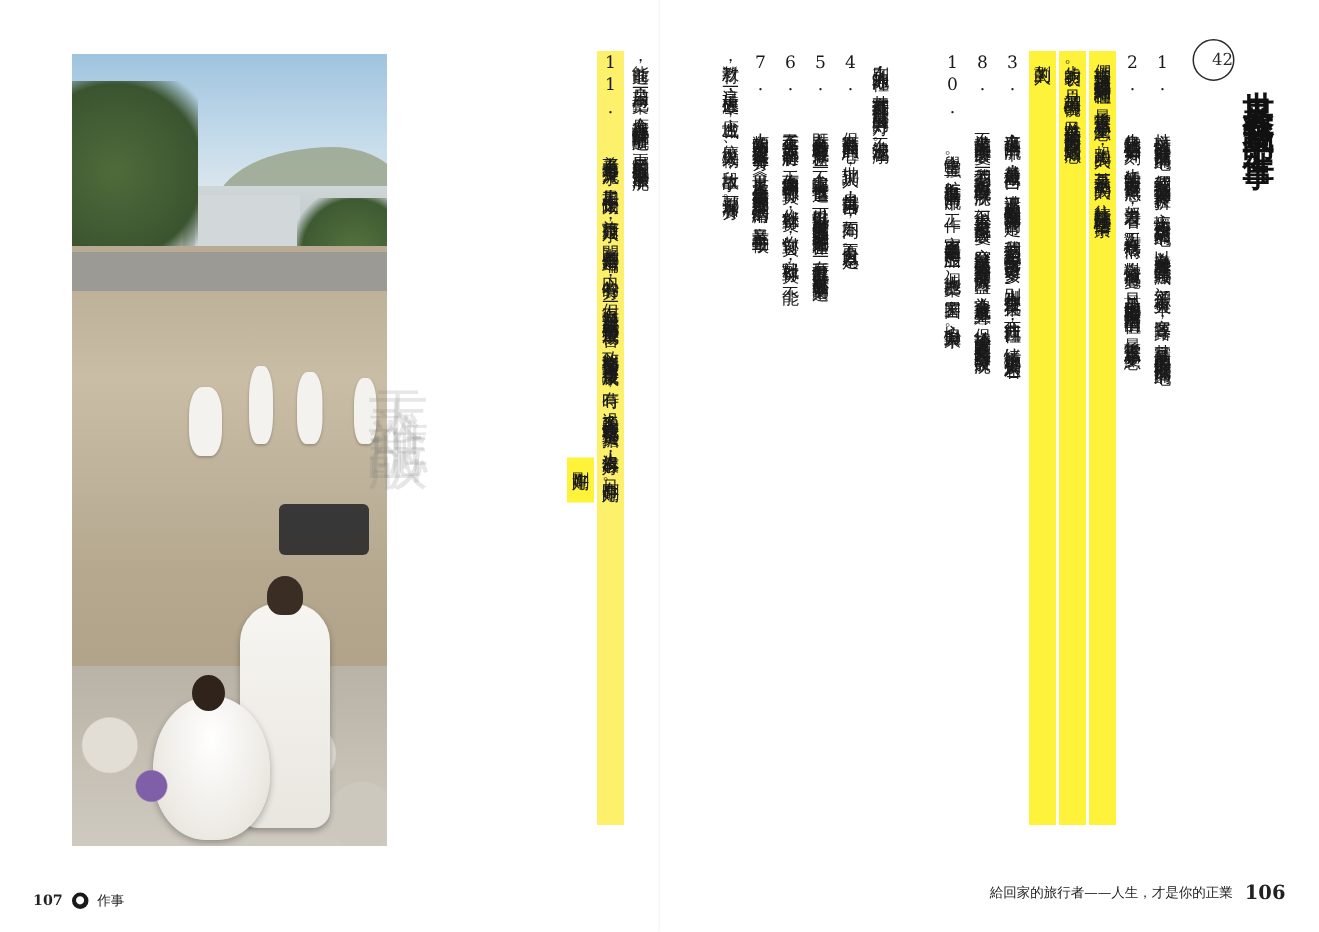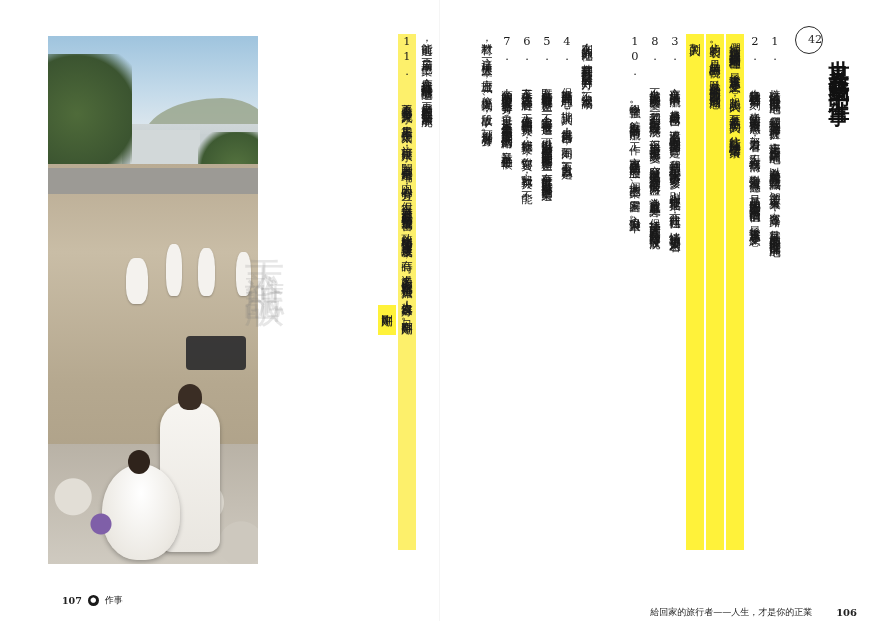--- a/index.html
+++ b/index.html
@@ -178,38 +178,38 @@
     position: absolute;
     left: 22px;
     bottom: 14px;
     display: flex;
     align-items: center;
     gap: 6px;
     font-size: 9px;
     color: #222;
     font-family: "DejaVu Serif", "Liberation Serif", serif;
   }
-  .footL .pg { font-weight: bold; font-size: 9.5px; margin-left: 40px; }
+  .footL .pg { font-weight: bold; font-size: 9.5px; }
   .dot {
     width: 11px; height: 11px; border-radius: 50%;
     background: #1a1a1a; color: #fff; font-size: 7px;
     line-height: 11px; text-align: center;
   }
   .footR {
     position: absolute;
     right: 22px;
-    bottom: 2px;
+    bottom: 18px;
     display: flex;
     align-items: center;
-    gap: 24px;
+    gap: 8px;
     font-size: 9px;
     color: #222;
     font-family: "DejaVu Serif", "Liberation Serif", serif;
   }
-  .footR .pg { font-weight: bold; font-size: 10px; }
+  .footR .pg { font-weight: bold; font-size: 13px; }
   .gutter {
     position: absolute;
     left: 439px; top: 0; width: 1px; height: 621px;
     background: rgba(0,0,0,0.04);
   }
 </style>
 </head>
 <body>
 
 <div id="page">

